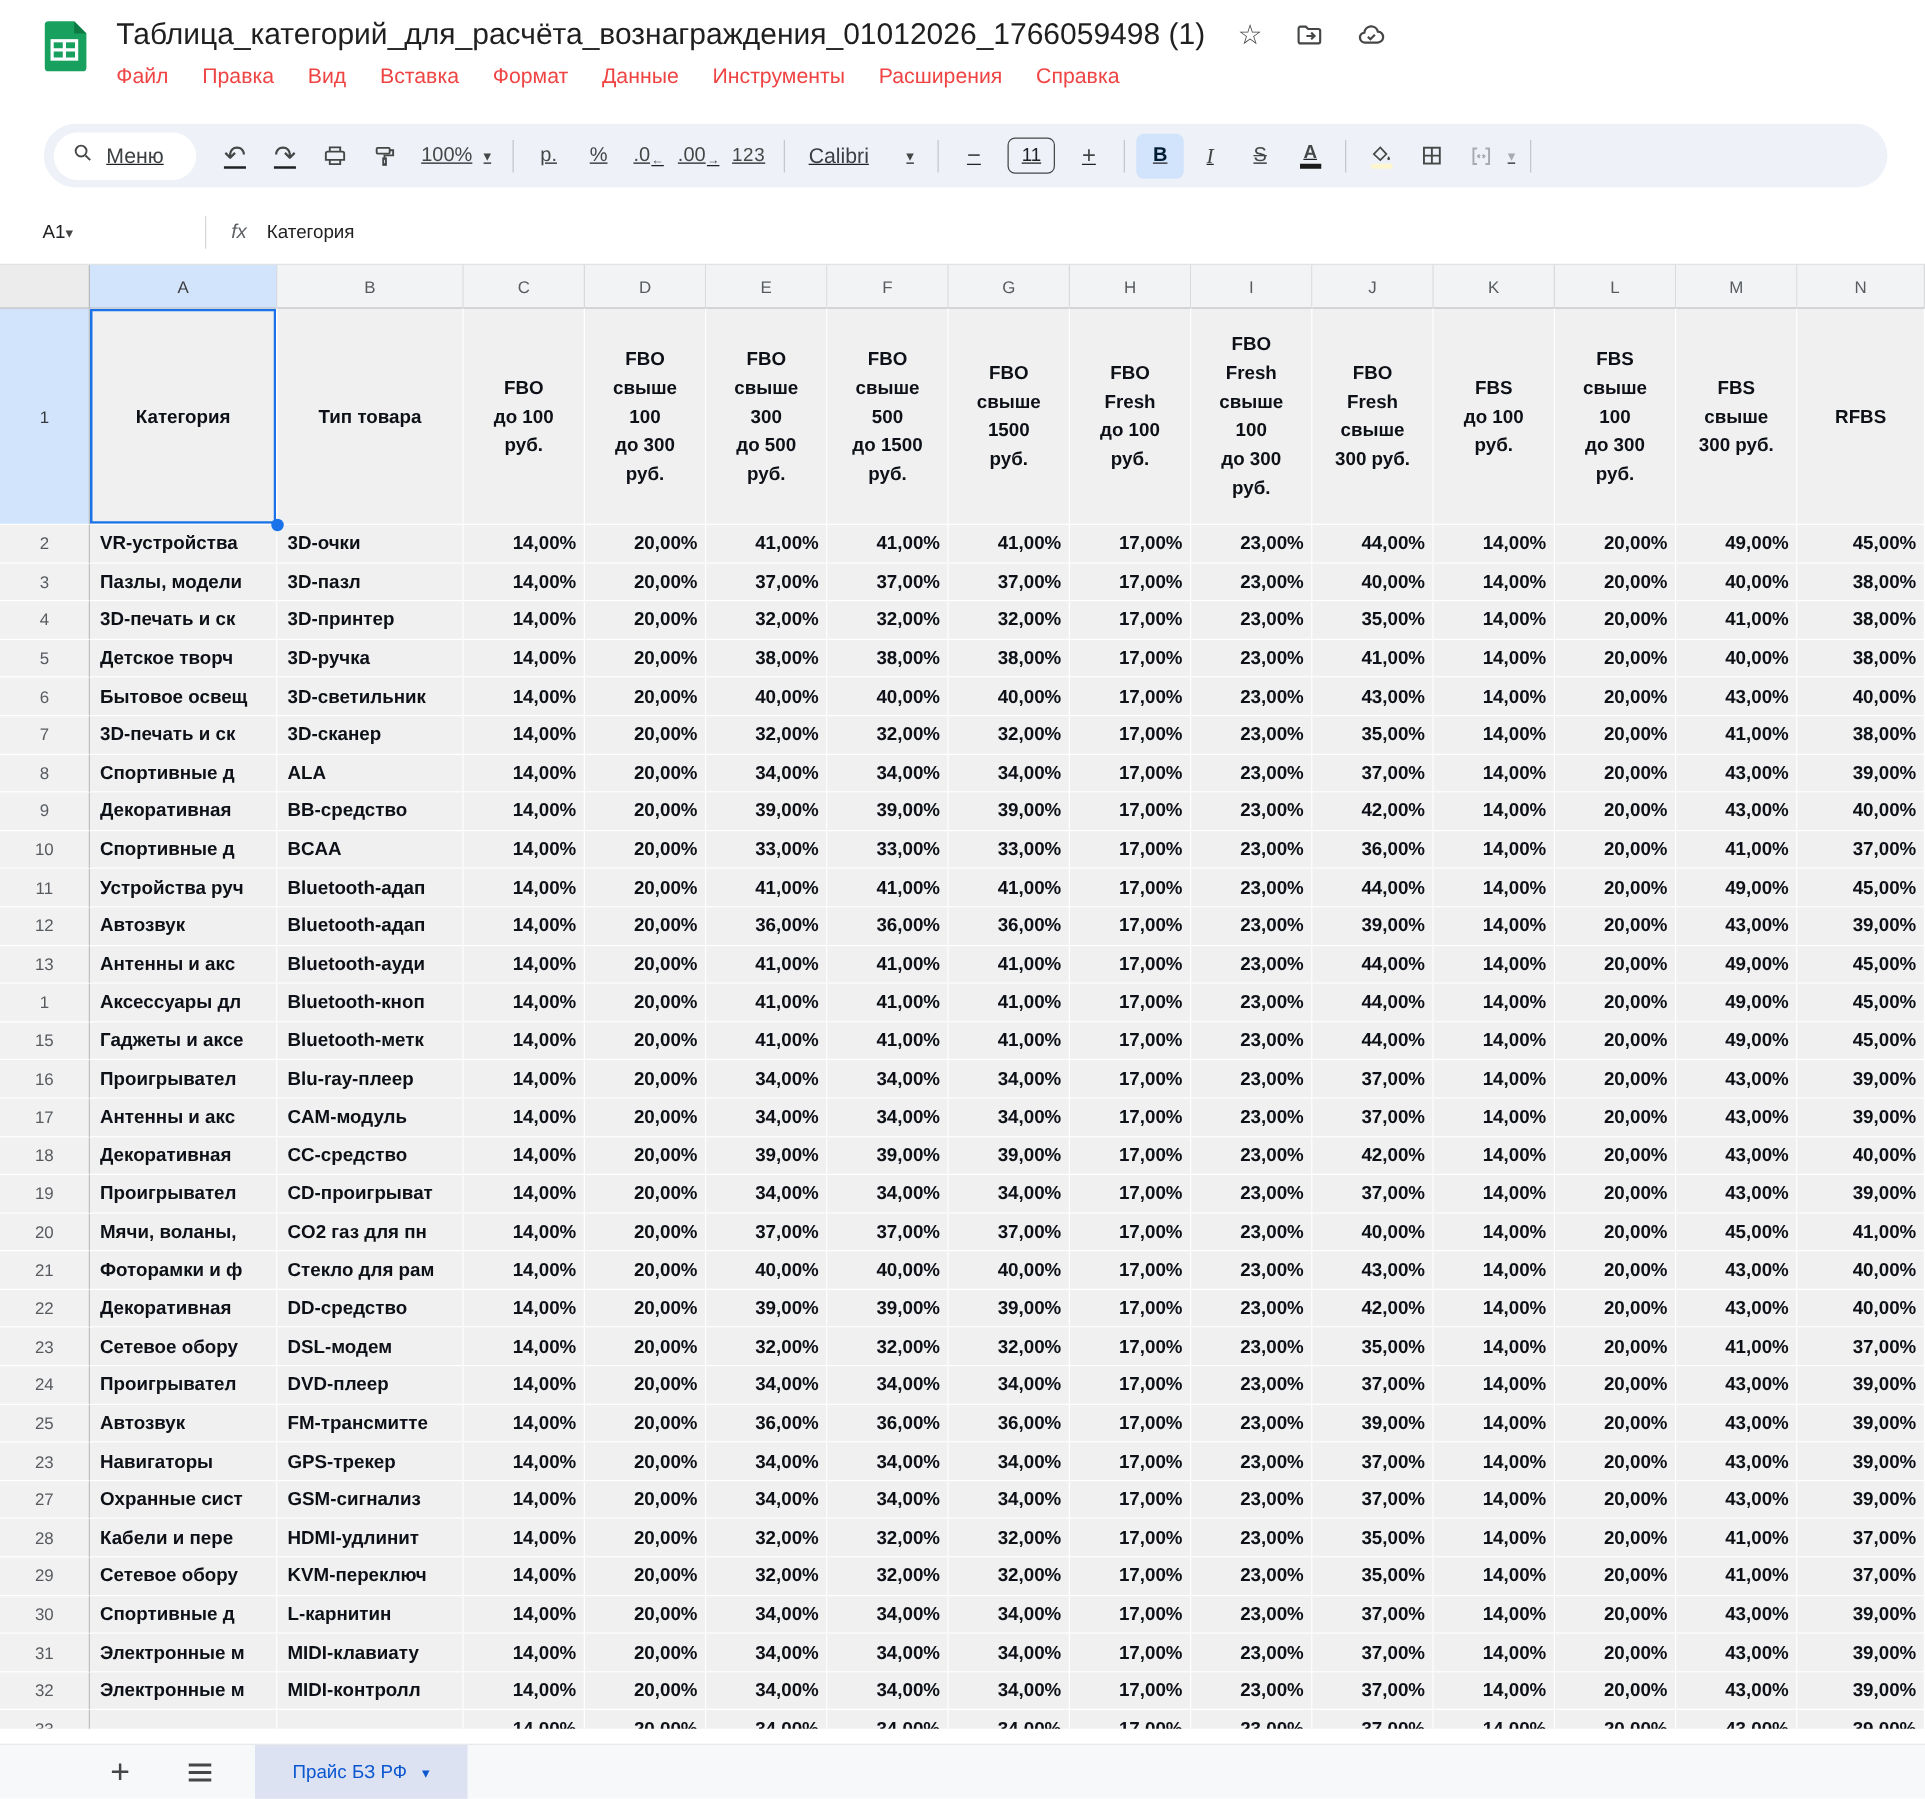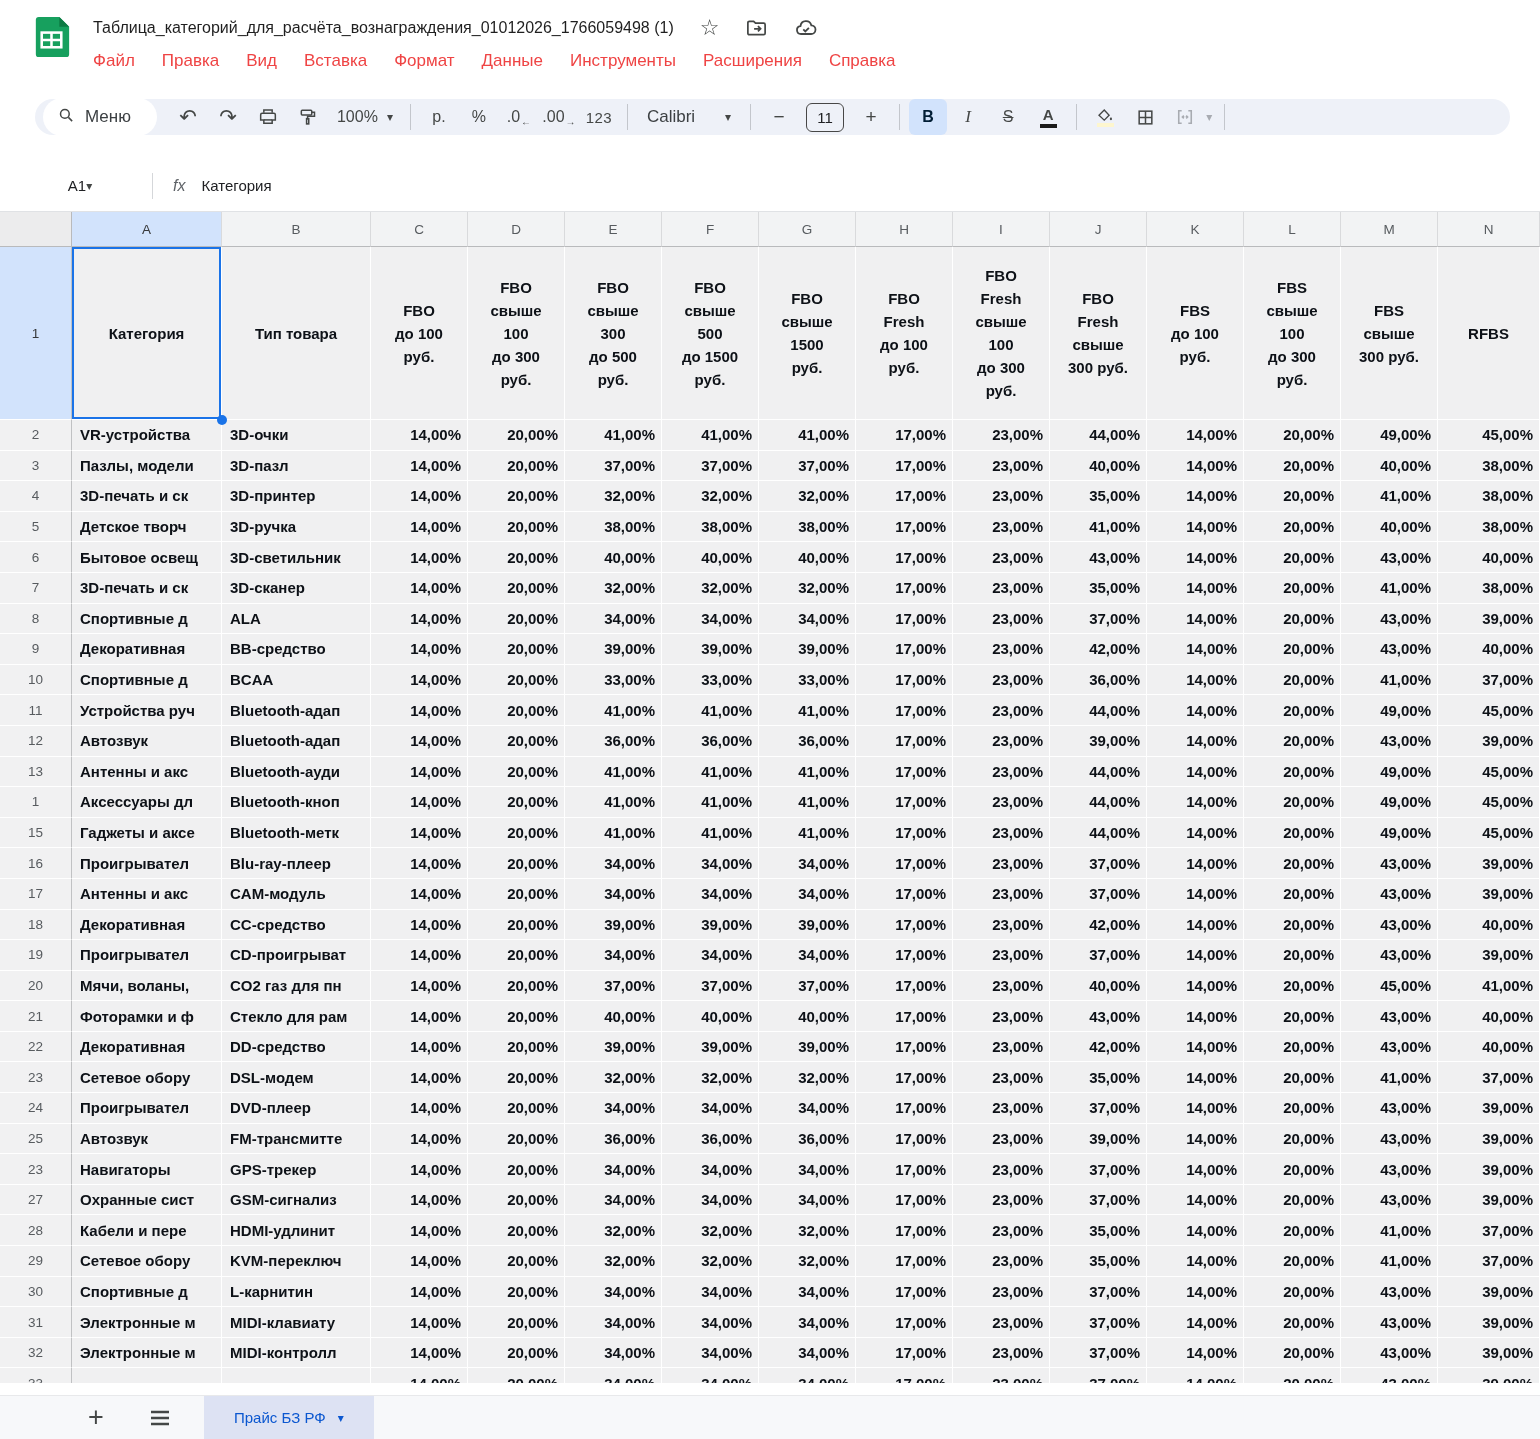--- a/index.html
+++ b/index.html
@@ -4,50 +4,50 @@
 <style>
   * { box-sizing: border-box; margin: 0; padding: 0; }
   html,body { width:1540px; height:1439px; overflow:hidden; }
   body { font-family:"Liberation Sans", sans-serif; background:#fff; position:relative; color:#202124; }
 
   
   .app-header { height:90px; display:flex; align-items:flex-start; padding:10px 0 0 28px; background:#fff; }
   .logo { width:47px; height:47px; margin-top:3px; flex:0 0 auto; }
   .head-text { margin-left:18px; }
   .title-row { display:flex; align-items:center; gap:26px; height:36px; }
-  .doc-title { font-size:16px; color:#1f1f1f; white-space:nowrap; }
+  .doc-title { font-size:24px; color:#1f1f1f; white-space:nowrap; }
   .title-icon { color:#444746; display:flex; align-items:center; }
   .star-glyph { font-size:22px; line-height:1; }
   .menu-row { display:flex; gap:27px; margin-top:5px; font-size:17px; color:#ef4444; }
   .menu-item { cursor:default; }
 
   
   .toolbar-region { height:70px; padding:9px 30px 0 35px; background:#fff; }
-  .toolbar { height:36px; background:#eef1f8; border-radius:26px; display:flex; align-items:center; padding:0 12px 0 8px; gap:2px; }
+  .toolbar { height:51px; background:#eef1f8; border-radius:26px; display:flex; align-items:center; padding:0 12px 0 8px; gap:2px;text-decoration:underline; }
   .tb-btn { min-width:38px; height:36px; display:flex; align-items:center; justify-content:center; color:#444746; font-size:16px; border-radius:6px; }
   .menu-pill { background:#fff; border-radius:20px; height:38px; display:flex; align-items:center; gap:10px; padding:0 26px 0 14px; margin-right:10px; font-size:17px; color:#3c4043; }
   .divider { width:1px; height:26px; background:#c3c6cc; margin:0 7px; }
   .zoom-box { display:flex; align-items:center; gap:9px; padding:0 8px; font-size:16px; color:#444746; }
   .caret { font-size:12px; color:#444746; }
   .dec-arrow { font-size:10px; margin-left:1px; position:relative; top:4px; }
   .num-123 { font-size:15px; letter-spacing:0.5px; }
   .font-select { display:flex; align-items:center; gap:30px; padding:0 10px; font-size:17px; color:#3c4043; }
   .size-box { width:38px; height:29px; border:1.5px solid #474747; border-radius:6px; display:flex; align-items:center; justify-content:center; font-size:15px; color:#202124; margin:0 6px; }
   .bold-btn { background:#d2e3fc; color:#001d35; font-weight:bold; width:36px; }
   .italic-btn { font-style:italic; font-family:"Liberation Serif", serif; font-size:17px; }
   .strike-btn { text-decoration:line-through; }
   .a-color { display:flex; flex-direction:column; align-items:center; line-height:1; }
   .a-color .a-letter { font-weight:bold; font-size:15px; }
   .a-color .bar { width:17px; height:4px; background:#1b1b1b; margin-top:2px; }
   .fill-wrap { display:flex; flex-direction:column; align-items:center; line-height:1; }
   .fill-wrap .bar { width:17px; height:4px; background:#fdf6cf; margin-top:1px; }
 
   
   .formula-bar { height:52px; display:flex; align-items:center; background:#fff; border-bottom:1px solid #e0e2e5; }
-  .name-box { width:152px; display:flex; align-items:center; justify-content:center; padding:0 14px 0 22px; font-size:15px; color:#202124; }
+  .name-box { width:152px; display:flex; align-items:center; justify-content:flex-start; padding:0 14px 0 22px; font-size:15px; color:#202124;margin-left:12px; }
   .fx-divider { width:1px; height:26px; background:#d5d7da; }
   .fx-label { font-style:italic; font-family:Liberation Sans, sans-serif; color:#5f6368; font-size:16px; margin:0 16px 0 20px; }
   .formula-text { font-size:15px; color:#202124; }
 
   
   .grid-wrap { height:1171px; overflow:hidden; position:relative; background:#fff;
     --cols: 72px 150px 149px repeat(11, 97px) minmax(0,1fr); }
   .grid-row { display:grid; grid-template-columns:var(--cols); }
   .colhead-row { height:35px; }
   .colhead { background:#f2f3f4; border-bottom:1px solid #b9babc; border-right:1px solid #d9dadc; display:flex; align-items:center; justify-content:center; font-size:13.5px; color:#575b5f; }

